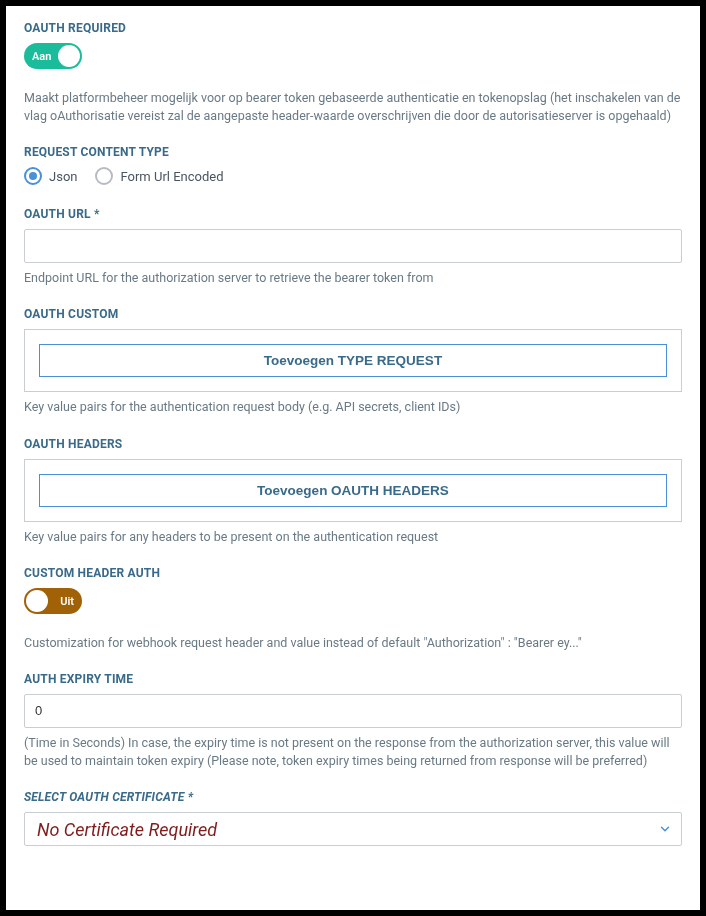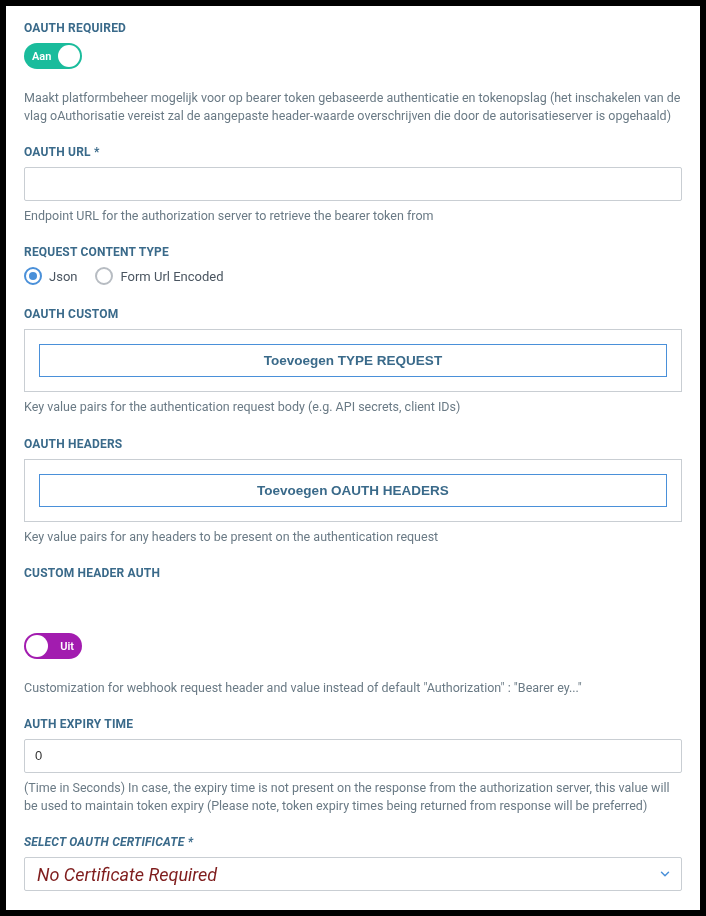--- a/index.html
+++ b/index.html
@@ -36,21 +36,21 @@
     .toggle {
       position: relative;
       display: inline-block;
       width: 58px;
       height: 26px;
       border-radius: 13px;
       cursor: pointer;
       margin-bottom: 10px;
     }
     .toggle.on { background: #1abc9c; }
-    .toggle.off { background: #a21caf; margin-top: 45px; }
+    .toggle.off { background: #a16207; }
     .toggle-knob {
       position: absolute;
       top: 2px;
       width: 22px;
       height: 22px;
       border-radius: 50%;
       background: #fff;
     }
     .toggle.on .toggle-knob { right: 2px; }
     .toggle.off .toggle-knob { left: 2px; }
@@ -160,45 +160,45 @@
 
 <div class="container">
 
   <div class="section">
     <span class="field-label">OAUTH REQUIRED</span>
     <div class="toggle on">
       <span class="toggle-label">Aan</span>
       <div class="toggle-knob"></div>
     </div>
     <div class="help-text">Maakt platformbeheer mogelijk voor op bearer token gebaseerde authenticatie en tokenopslag (het inschakelen van de vlag oAuthorisatie vereist zal de aangepaste header-waarde overschrijven die door de autorisatieserver is opgehaald)</div>
-  </div>
-
-  <div class="section">
-    <span class="field-label">OAUTH URL *</span>
-    <input type="text" class="text-input" value="" style="">
-    <div class="help-text">Endpoint URL for the authorization server to retrieve the bearer token from</div>
   </div>
 
   <div class="section">
     <span class="field-label">REQUEST CONTENT TYPE</span>
     <div class="radio-group">
       <div class="radio-option">
         <div class="radio-circle checked">
             <div class="radio-dot"></div>
           </div>
         <span class="radio-text">Json</span>
       </div>
       <div class="radio-option">
         <div class="radio-circle"></div>
         <span class="radio-text">Form Url Encoded</span>
       </div>
     </div>
   </div>
 
   <div class="section">
+    <span class="field-label">OAUTH URL *</span>
+    <input type="text" class="text-input" value="" style="">
+    <div class="help-text">Endpoint URL for the authorization server to retrieve the bearer token from</div>
+  </div>
+
+  <div class="section">
     <span class="field-label">OAUTH CUSTOM</span>
     <div class="panel">
       <button class="add-button">Toevoegen TYPE REQUEST</button>
     </div>
     <div class="help-text">Key value pairs for the authentication request body (e.g. API secrets, client IDs)</div>
   </div>
 
   <div class="section">
     <span class="field-label">OAUTH HEADERS</span>
     <div class="panel">

